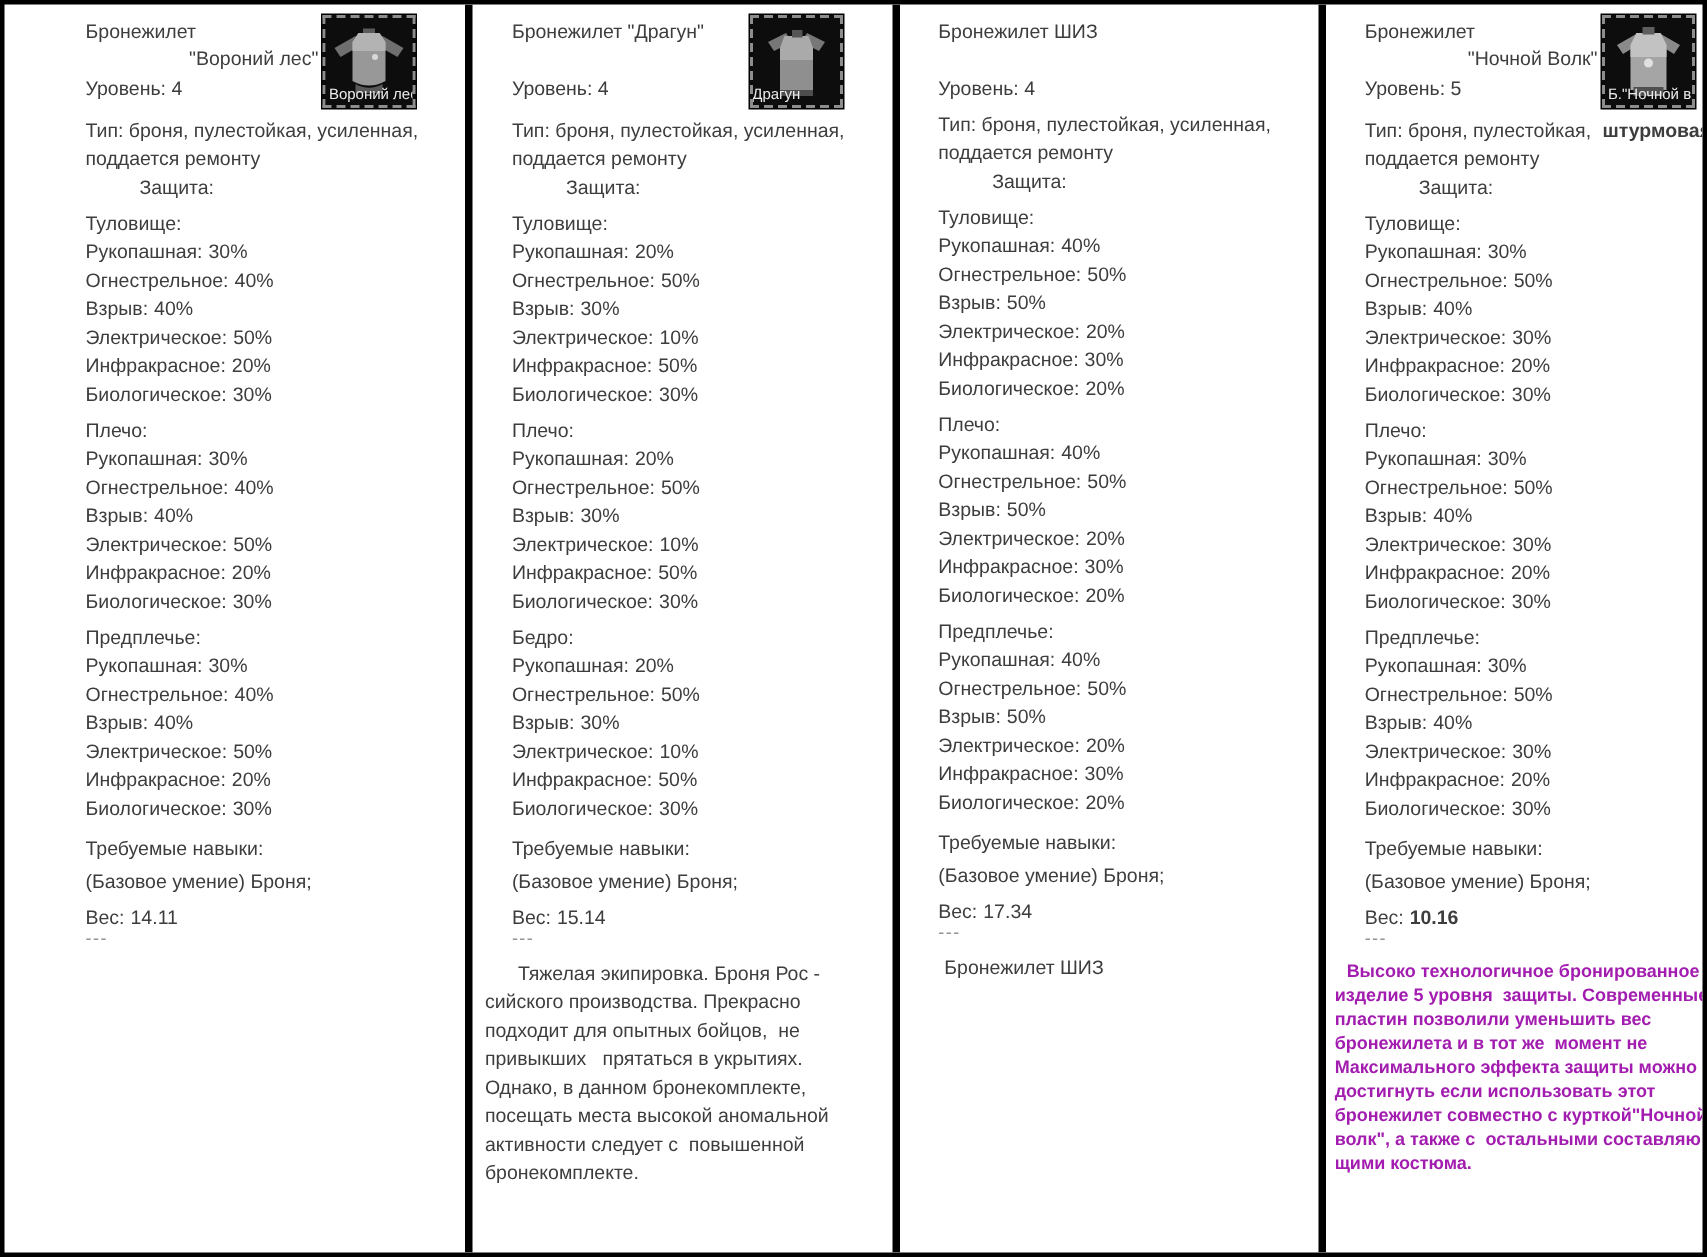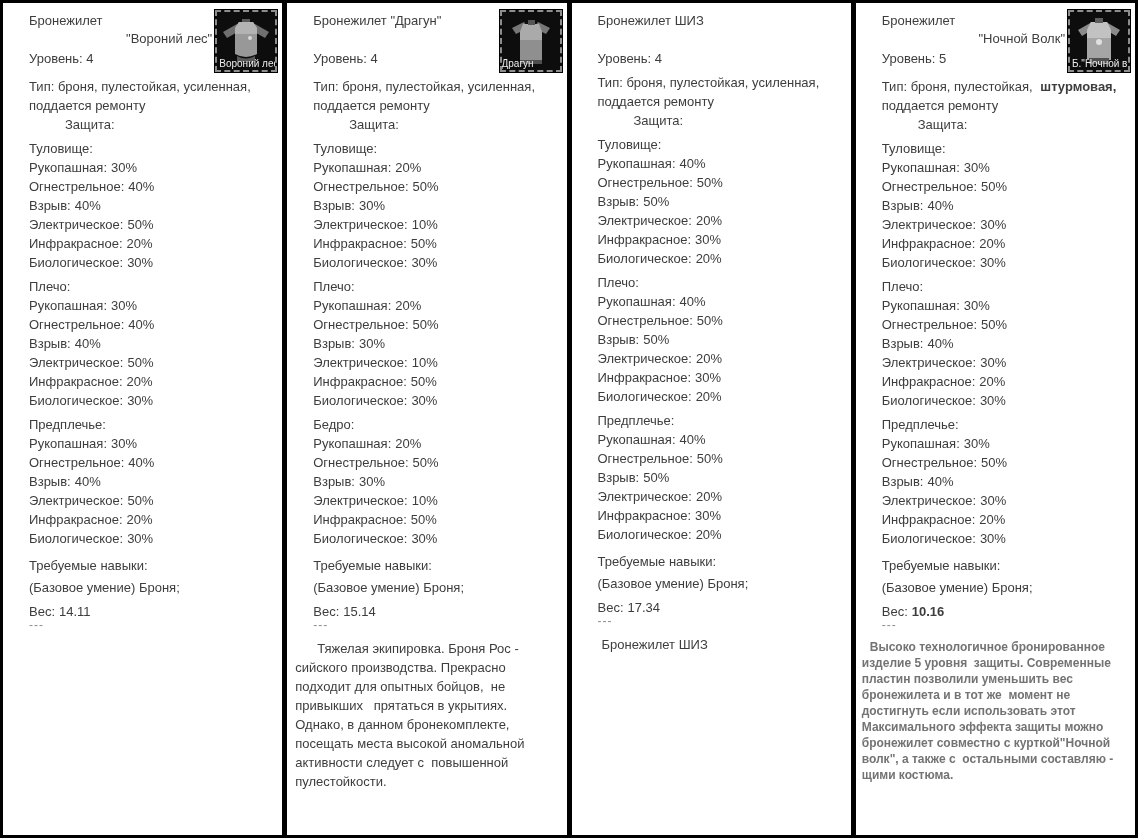--- a/index.html
+++ b/index.html
@@ -1,19 +1,19 @@
 <!DOCTYPE html>
 <html><head>
 <meta charset="utf-8">
 <style>
   * { box-sizing: border-box; margin: 0; padding: 0; }
   html,body { background:#ffffff; }
   body { font-family: "Liberation Sans", sans-serif; }
   .board { width:1138px; height:838px; background:#fff; border:3px solid #000; display:flex; overflow:hidden; }
-  .panel { flex:1 1 0; padding:5px 4px; overflow:hidden; position:relative; color:#3d3d3d; font-size:13px; }
+  .panel { flex:1 1 0; padding:5px 4px; overflow:hidden; position:relative; color:#3d3d3d; font-size:13px;margin-left:28px; }
   .panel + .panel { border-left:5px solid #000; }
   .line { margin-left:22px; line-height:19px; min-height:19px; white-space:nowrap; }
   .header { display:flex; margin-bottom:5px; }
   .head-text { flex:1 1 auto; padding-top:3px; min-width:0; }
   .title2 { margin-left:0; text-align:right; padding-right:3px; min-height:18px; line-height:18px; }
   .level { margin-top:1px; }
   .icon { width:62px; height:62px; flex:0 0 62px; background:#0b0b0b; border:2px dashed #8d8d8d; box-shadow:0 0 0 1px #000; position:relative; margin:2px 1px 0 0; }
   .icon svg { display:block; width:100%; height:100%; }
   .icon-label { position:absolute; left:2px; right:0; bottom:0; font-size:10px; line-height:12px; color:#ececec; white-space:nowrap; overflow:hidden; }
   .panel:nth-child(2) .icon-label { left:0; text-align:left; }
@@ -23,21 +23,21 @@
   .section { margin-top:5px; }
   .sl { margin-right:4px; }
   .skills { margin-top:8px; }
   .skill-line { margin-top:3px; }
   .weight { margin-top:5px; }
   .wl { margin-right:4px; }
   .sep { margin-left:22px; line-height:9px; font-size:12px; color:#8d8d8d; letter-spacing:1px; }
   .desc { margin-left:4px; margin-top:9px; }
   .desc .line { margin-left:0; white-space:pre; }
   .desc .line:first-child { text-indent:22px; }
-  .panel:nth-child(4) .desc { margin-left:2px; font-weight:bold; font-size:12px; color:#737373; }
+  .panel:nth-child(4) .desc { margin-left:2px; font-weight:bold; font-size:12px; color:#a21caf; }
   .panel:nth-child(4) .desc .line { line-height:16px; min-height:16px; }
   .panel:nth-child(4) .desc .line:first-child { text-indent:8px; }
   .panel:nth-child(4) .wval { font-weight:bold; }
 </style>
 </head>
 <body>
 
 <div class="board">
 
   <section class="panel">
@@ -152,21 +152,21 @@
     <div class="line weight"><span class="wl">Вес:</span><span class="wval">15.14</span></div>
     <div class="sep">---</div>
     <div class="desc">
         <div class="line">Тяжелая экипировка. Броня Рос -</div>
         <div class="line">сийского производства. Прекрасно</div>
         <div class="line">подходит для опытных бойцов,  не</div>
         <div class="line">привыкших   прятаться в укрытиях.</div>
         <div class="line">Однако, в данном бронекомплекте,</div>
         <div class="line">посещать места высокой аномальной</div>
         <div class="line">активности следует с  повышенной</div>
-        <div class="line">пулестойкости.</div>
+        <div class="line">бронекомплекте.</div>
       </div>
   </section>
 
   <section class="panel">
     <div class="header">
       <div class="head-text">
         <div class="line">Бронежилет ШИЗ</div>
         <div class="line title2"></div>
         <div class="line level">Уровень: 4</div>
       </div>
@@ -263,22 +263,22 @@
     </div>
     <div class="line skills">Требуемые навыки:</div>
     <div class="line skill-line">(Базовое умение) Броня;</div>
     <div class="line weight"><span class="wl">Вес:</span><span class="wval">10.16</span></div>
     <div class="sep">---</div>
     <div class="desc">
         <div class="line">Высоко технологичное бронированное</div>
         <div class="line">изделие 5 уровня  защиты. Современные</div>
         <div class="line">пластин позволили уменьшить вес</div>
         <div class="line">бронежилета и в тот же  момент не</div>
+        <div class="line">Максимального эффекта защиты можно</div>
         <div class="line">достигнуть если использовать этот</div>
-        <div class="line">Максимального эффекта защиты можно</div>
         <div class="line">бронежилет совместно с курткой"Ночной</div>
         <div class="line">волк", а также с  остальными составляю -</div>
         <div class="line">щими костюма.</div>
       </div>
 
   </section>
 
 </div>
 
 </body></html>

